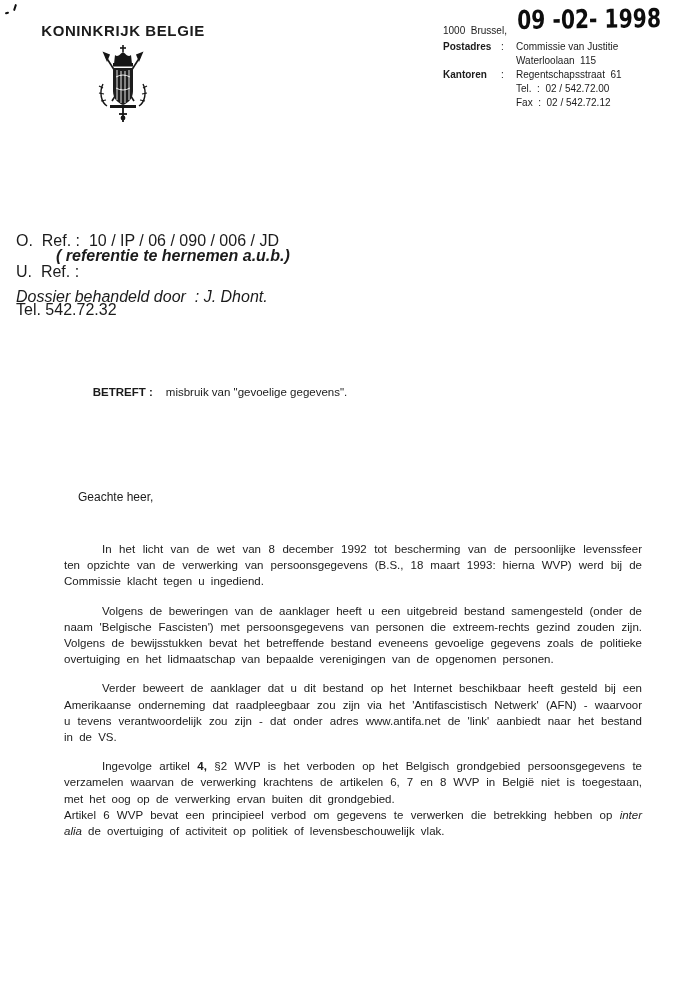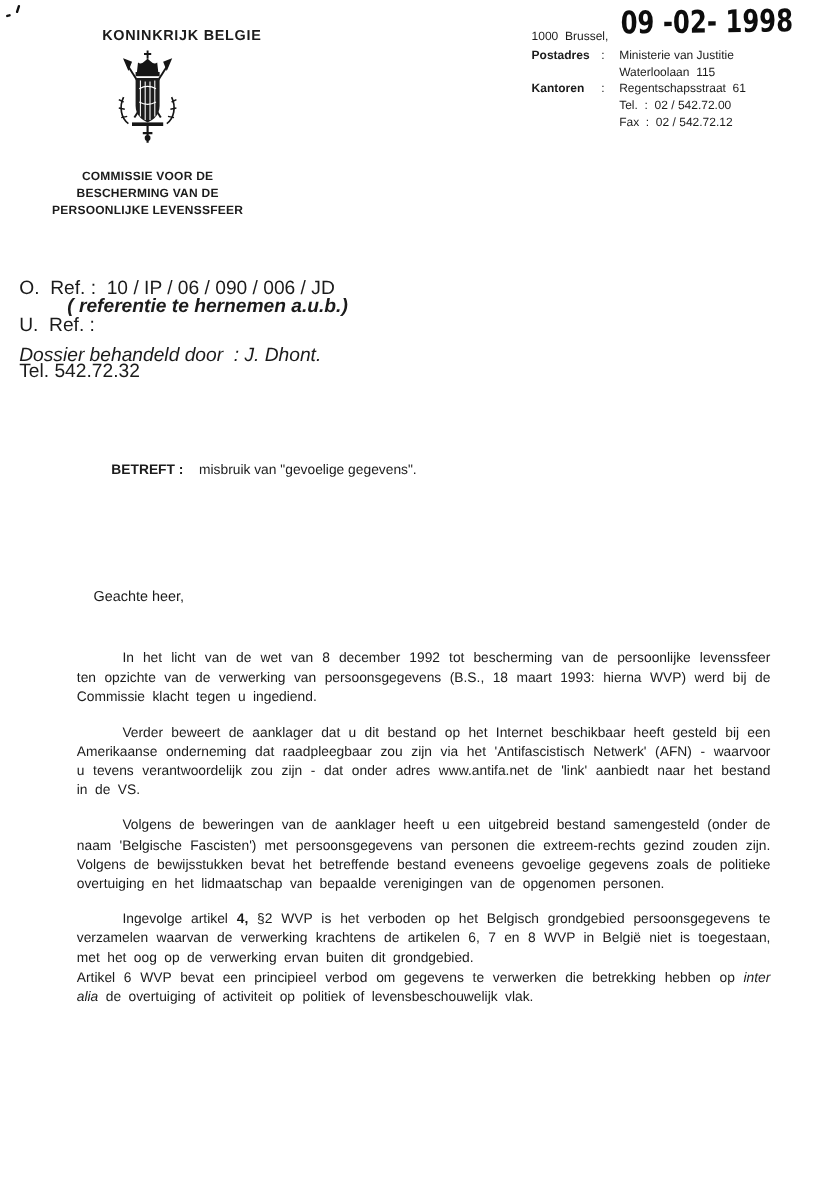--- a/index.html
+++ b/index.html
@@ -19,21 +19,21 @@
     position: absolute; left: 11px; top: 1px; width: 2px; height: 7px;
     background: #111; transform: rotate(18deg); border-radius: 1px;
   }
   .pen-mark .pm2 {
     position: absolute; left: 2px; top: 9px; width: 4px; height: 2px;
     background: #111; transform: rotate(-15deg); border-radius: 1px;
   }
 
   
   .header-left { position: absolute; left: 28px; top: 22px; width: 190px; text-align: center; }
-  .kingdom { font-size: 12px; font-weight: bold; letter-spacing: 0.6px; white-space: pre; text-align: right; }
+  .kingdom { font-size: 15px; font-weight: bold; letter-spacing: 0.6px; white-space: pre; }
   .coat { margin-top: 5px; }
   .coat svg { display: inline-block; }
   .commission { margin-top: 15px; font-weight: bold; font-size: 10px; line-height: 14px; letter-spacing: 0.2px; }
 
   
   .date-stamp {
     position: absolute; left: 517px; top: 5px;
     font-family: "DejaVu Sans", sans-serif;
     font-weight: bold; font-size: 26px; color: #0d0d0d;
     transform: scaleX(0.78) rotate(-0.6deg); transform-origin: left top;
@@ -123,35 +123,30 @@
 
         <rect x="17" y="61" width="26" height="3" fill="#161616"></rect>
         <g stroke="#161616" stroke-width="1.8">
           <line x1="30" y1="64" x2="30" y2="72"></line>
           <line x1="26" y1="70" x2="34" y2="70"></line>
           <line x1="30" y1="72" x2="30" y2="78"></line>
         </g>
         <circle cx="30" cy="74" r="2.4" fill="#161616"></circle>
       </svg>
     </div>
-    <div class="commission">
-      <div>COMMISSIE VOOR DE</div>
-      <div>BESCHERMING VAN DE</div>
-      <div>PERSOONLIJKE LEVENSSFEER</div>
-    </div>
   </div>
 
   <div class="date-stamp">09 -02- 1998</div>
 
   <div class="header-right">
     <div class="city">1000  Brussel,</div>
     <div class="addr-row">
       <span class="addr-label">Postadres</span>
       <span class="addr-colon">:</span>
-      <span class="addr-value">Ministerie van Justitie</span>
+      <span class="addr-value">Commissie van Justitie</span>
     </div>
     <div class="addr-row">
       <span class="addr-label"></span>
       <span class="addr-colon"></span>
       <span class="addr-value">Waterloolaan  115</span>
     </div>
     <div class="addr-row">
       <span class="addr-label">Kantoren</span>
       <span class="addr-colon">:</span>
       <span class="addr-value">Regentschapsstraat  61</span>
@@ -175,19 +170,19 @@
   <div class="ref-line handler-tel">Tel. 542.72.32</div>
 
   <div class="subject">
     <span class="subject-label">BETREFT :</span><span>misbruik van "gevoelige gegevens".</span>
   </div>
 
   <div class="salutation">Geachte heer,</div>
 
   <div class="letter-body">
     <p><span>In het licht van de wet van 8 december 1992 tot bescherming van de persoonlijke levenssfeer ten opzichte van de verwerking van persoonsgegevens (</span><span class="u">B.S.</span><span>, 18 maart 1993: hierna WVP) werd bij de Commissie klacht tegen u ingediend.</span></p>
+    <p>Volgens de beweringen van de aanklager heeft u een uitgebreid bestand samengesteld (onder de naam 'Belgische Fascisten') met persoonsgegevens van personen die extreem-rechts gezind zouden zijn. Volgens de bewijsstukken bevat het betreffende bestand eveneens gevoelige gegevens zoals de politieke overtuiging en het lidmaatschap van bepaalde verenigingen van de opgenomen personen.</p>
     <p>Verder beweert de aanklager dat u dit bestand op het Internet beschikbaar heeft gesteld bij een Amerikaanse onderneming dat raadpleegbaar zou zijn via het 'Antifascistisch Netwerk' (AFN) - waarvoor u tevens verantwoordelijk zou zijn - dat onder adres www.antifa.net de 'link' aanbiedt naar het bestand in de VS.</p>
-    <p>Volgens de beweringen van de aanklager heeft u een uitgebreid bestand samengesteld (onder de naam 'Belgische Fascisten') met persoonsgegevens van personen die extreem-rechts gezind zouden zijn. Volgens de bewijsstukken bevat het betreffende bestand eveneens gevoelige gegevens zoals de politieke overtuiging en het lidmaatschap van bepaalde verenigingen van de opgenomen personen.</p>
     <p><span>Ingevolge artikel </span><span class="b">4,</span><span> §2 WVP is het verboden op het Belgisch grondgebied persoonsgegevens te verzamelen waarvan de verwerking krachtens de artikelen 6, 7 en 8 WVP in België niet is toegestaan, met het oog op de verwerking ervan buiten dit grondgebied.</span></p>
     <p class="cont"><span>Artikel 6 WVP bevat een principieel verbod om gegevens te verwerken die betrekking hebben op </span><span class="i">inter alia</span><span> de overtuiging of activiteit op politiek of levensbeschouwelijk vlak.</span></p>
   </div>
 
 </div>
 
 </body></html>

